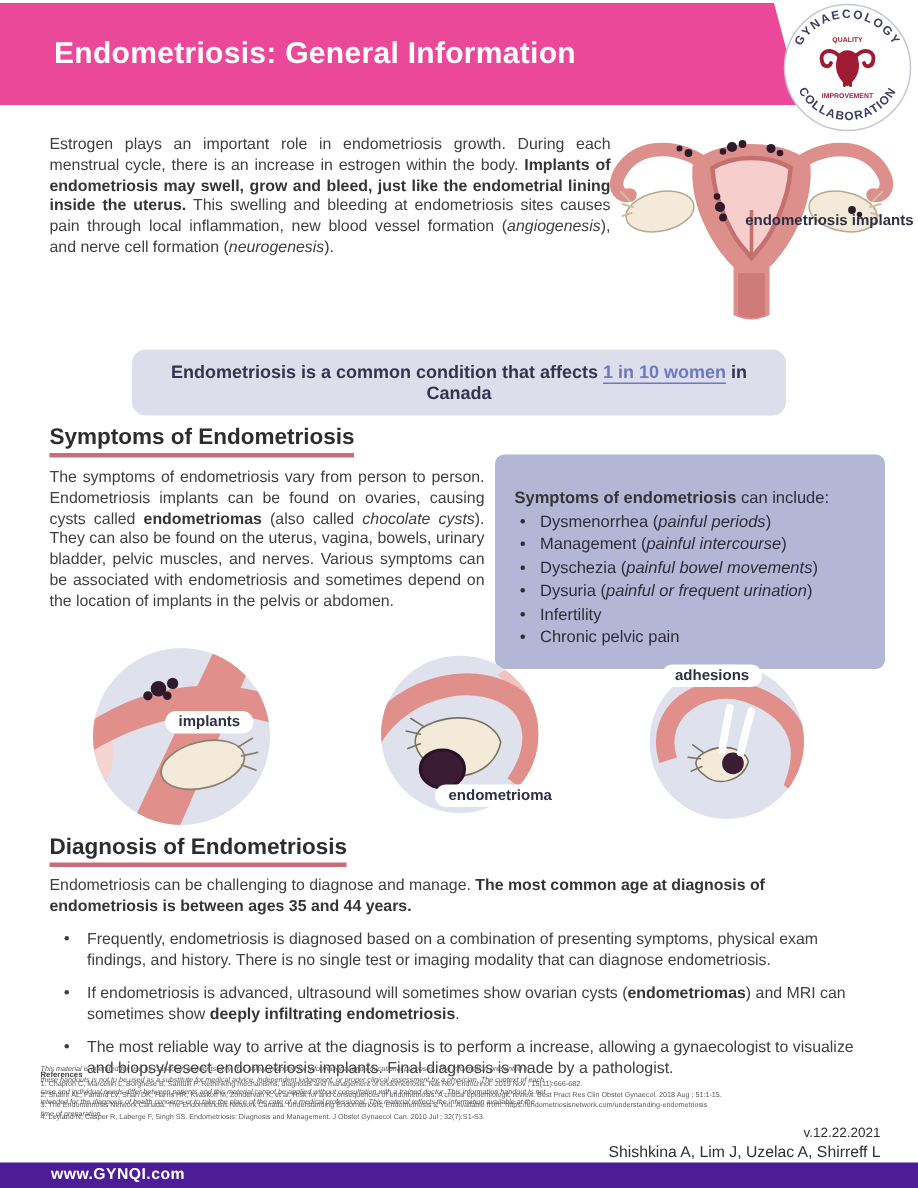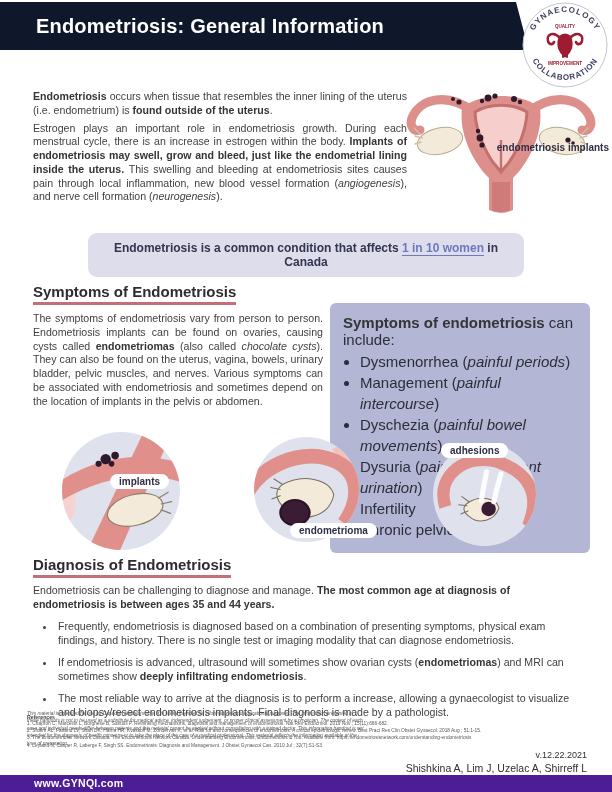--- a/index.html
+++ b/index.html
@@ -4,22 +4,22 @@
 <style>
   * { margin:0; padding:0; box-sizing:border-box; }
   html,body { background:#ffffff; }
   .page {
     position:relative; width:612px; height:792px; background:#ffffff;
     overflow:hidden; font-family:"Liberation Sans", sans-serif; color:#3f3f41;
   }
 
   
   .header-bar {
-    position:absolute; top:2px; left:0; width:534px; height:48px;
-    background:#0f172a;
+    position:absolute; top:2px; left:0; width:534px; height:68px;
+    background:#ec4899;
     clip-path: polygon(0 0, 516px 0, 534px 68px, 0 68px);
     display:flex; align-items:center;
   }
   .header-title {
     padding-left:36px; color:#ffffff; font-size:20px; font-weight:bold;
     letter-spacing:0.2px;
   }
   .logo { position:absolute; top:1px; left:521px; width:88px; height:88px; }
 
   
@@ -46,22 +46,22 @@
   .sec-heading {
     display:inline-block; font-size:15px; font-weight:bold; color:#2d2d2f;
     border-bottom:3px solid #c76d77; padding-bottom:2px;
   }
 
   
   .symptoms-left { position:absolute; top:283px; left:33px; width:290px; }
   .symptoms-left p { margin-top:7px; font-size:10.6px; line-height:1.3; text-align:justify; }
   .symptoms-box {
     position:absolute; top:303px; left:330px; width:260px;
-    background:#b3b6d4; border-radius:6px; padding:11px 8px 13px 13px;
-    color:#2d2d3a; font-size:15px;
+    background:#b3b6d4; border-radius:6px; padding:23px 8px 13px 13px;
+    color:#2d2d3a; font-size:11px;
   }
   .symptoms-box .box-title { margin-bottom:3px; }
   .symptoms-box ul { list-style:disc; padding-left:17px; }
   .symptoms-box li { line-height:1.4; }
   i { font-style:italic; }
 
   
   .figures-row { position:absolute; top:430px; left:0; width:612px; height:125px; }
   .fig { position:absolute; }
   .fig1 { left:62px; top:2px; width:118px; height:118px; }
@@ -125,21 +125,20 @@
         <path d="M 39,37 C 33,30 25,33 27,40 C 28,44 32,44 33,41"></path>
         <path d="M 49,37 C 55,30 63,33 61,40 C 60,44 56,44 55,41"></path>
         <path d="M 39,36 C 36,44 38,50 44,55 C 50,50 52,44 49,36 C 46,33 42,33 39,36 Z" fill="#9e1b32"></path>
         <path d="M 42,49 L 42,56 M 46,49 L 46,56" stroke-width="2"></path>
       </g>
       <text x="44" y="64" text-anchor="middle" font-family="Liberation Sans, sans-serif" font-size="4.6" font-weight="bold" fill="#9e1b32">IMPROVEMENT</text>
     </svg>
   </div>
 
   <div class="intro-text">
-    <p><b>Endometriosis</b><span> occurs when tissue that resembles the inner lining of the uterus (i.e. endometrium) is </span><b>found outside of the uterus</b><span>.</span></p>
     <p><span>Estrogen plays an important role in endometriosis growth. During each menstrual cycle, there is an increase in estrogen within the body. </span><b>Implants of endometriosis may swell, grow and bleed, just like the endometrial lining inside the uterus.</b><span> This swelling and bleeding at endometriosis sites causes pain through local inflammation, new blood vessel formation (</span><i>angiogenesis</i><span>), and nerve cell formation (</span><i>neurogenesis</i><span>).</span></p>
   </div>
 
   <div class="uterus-fig">
     <svg width="216" height="142" viewBox="0 0 216 142">
 
       <path d="M 78,34 C 52,14 24,20 16,40 C 13,48 18,54 24,52" fill="none" stroke="#dd8f8b" stroke-width="9" stroke-linecap="round"></path>
       <path d="M 132,34 C 158,14 186,20 194,40 C 197,48 192,54 186,52" fill="none" stroke="#dd8f8b" stroke-width="9" stroke-linecap="round"></path>
 
       <g stroke="#b7a88f" stroke-width="1" fill="#f3ead9">

